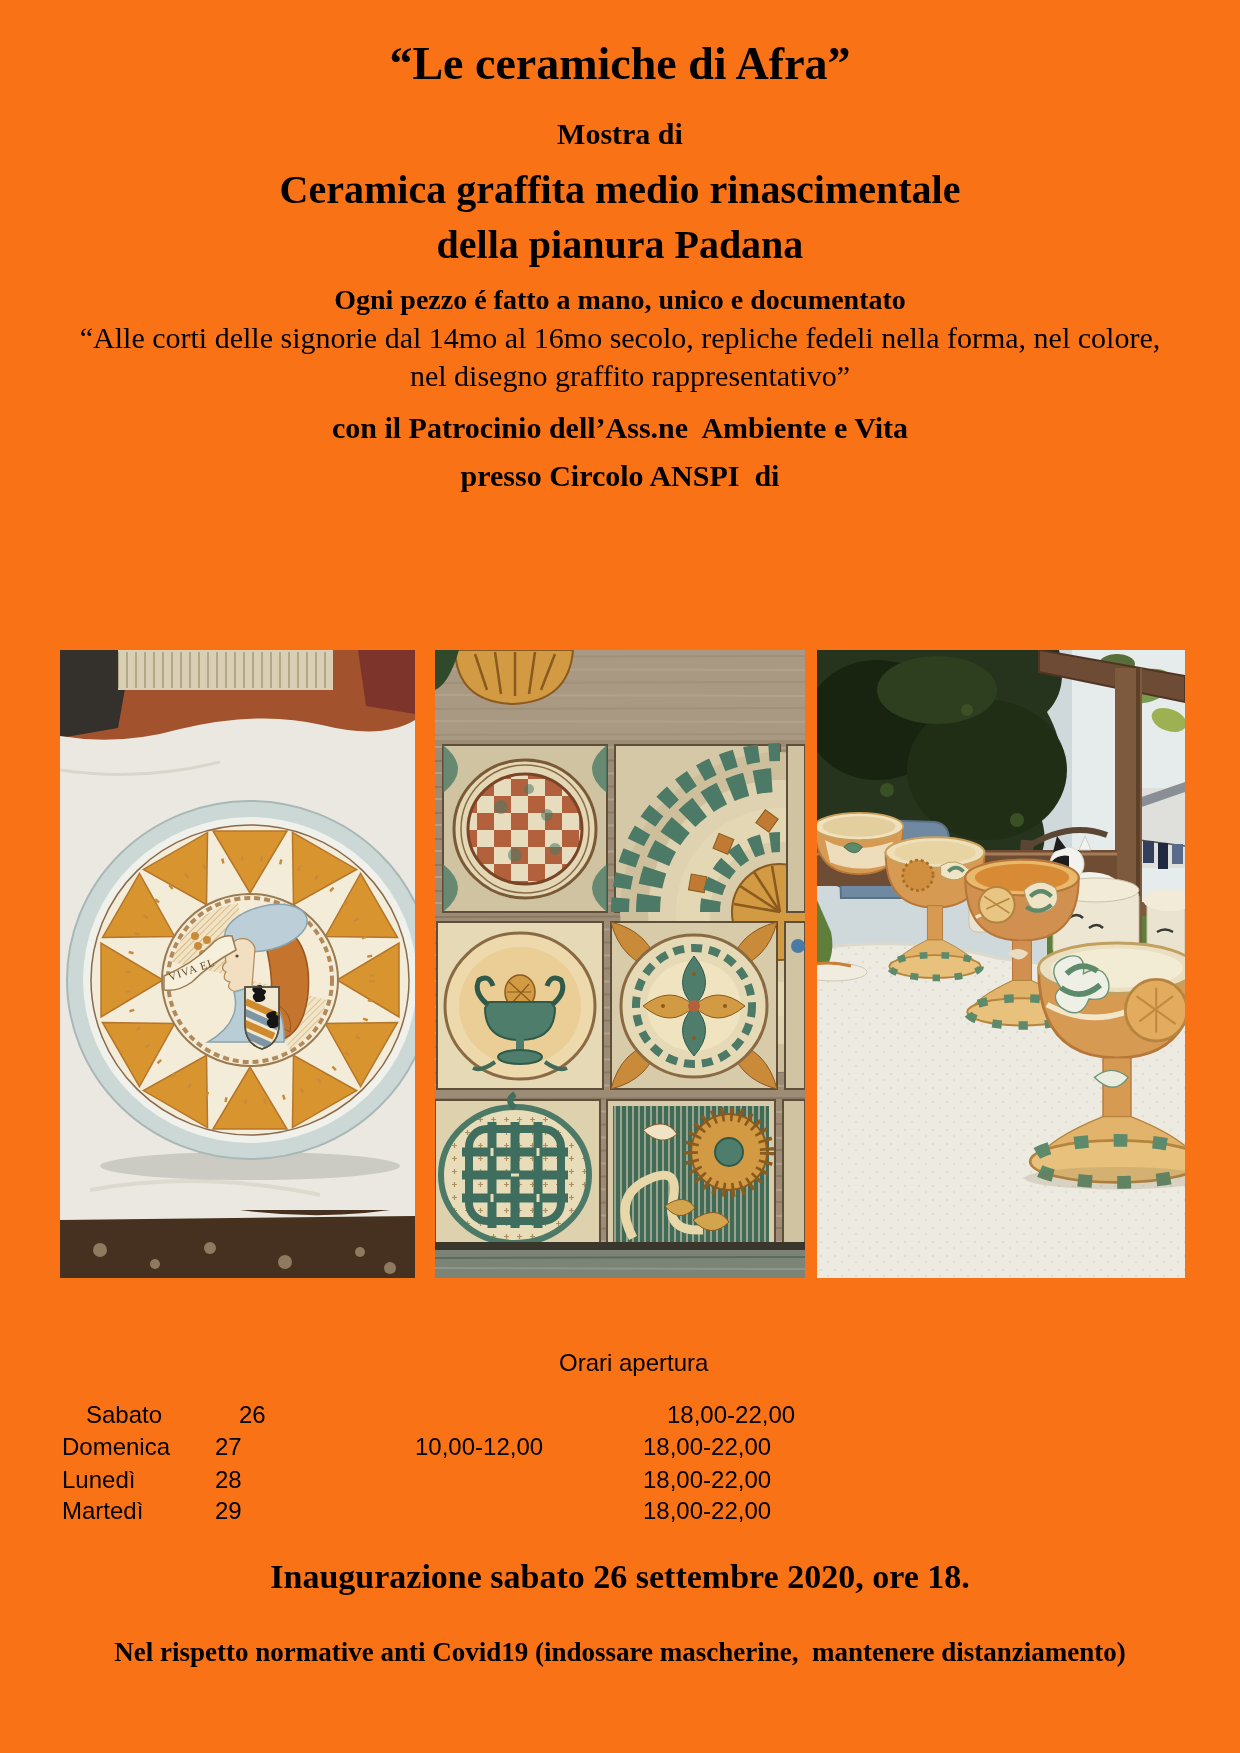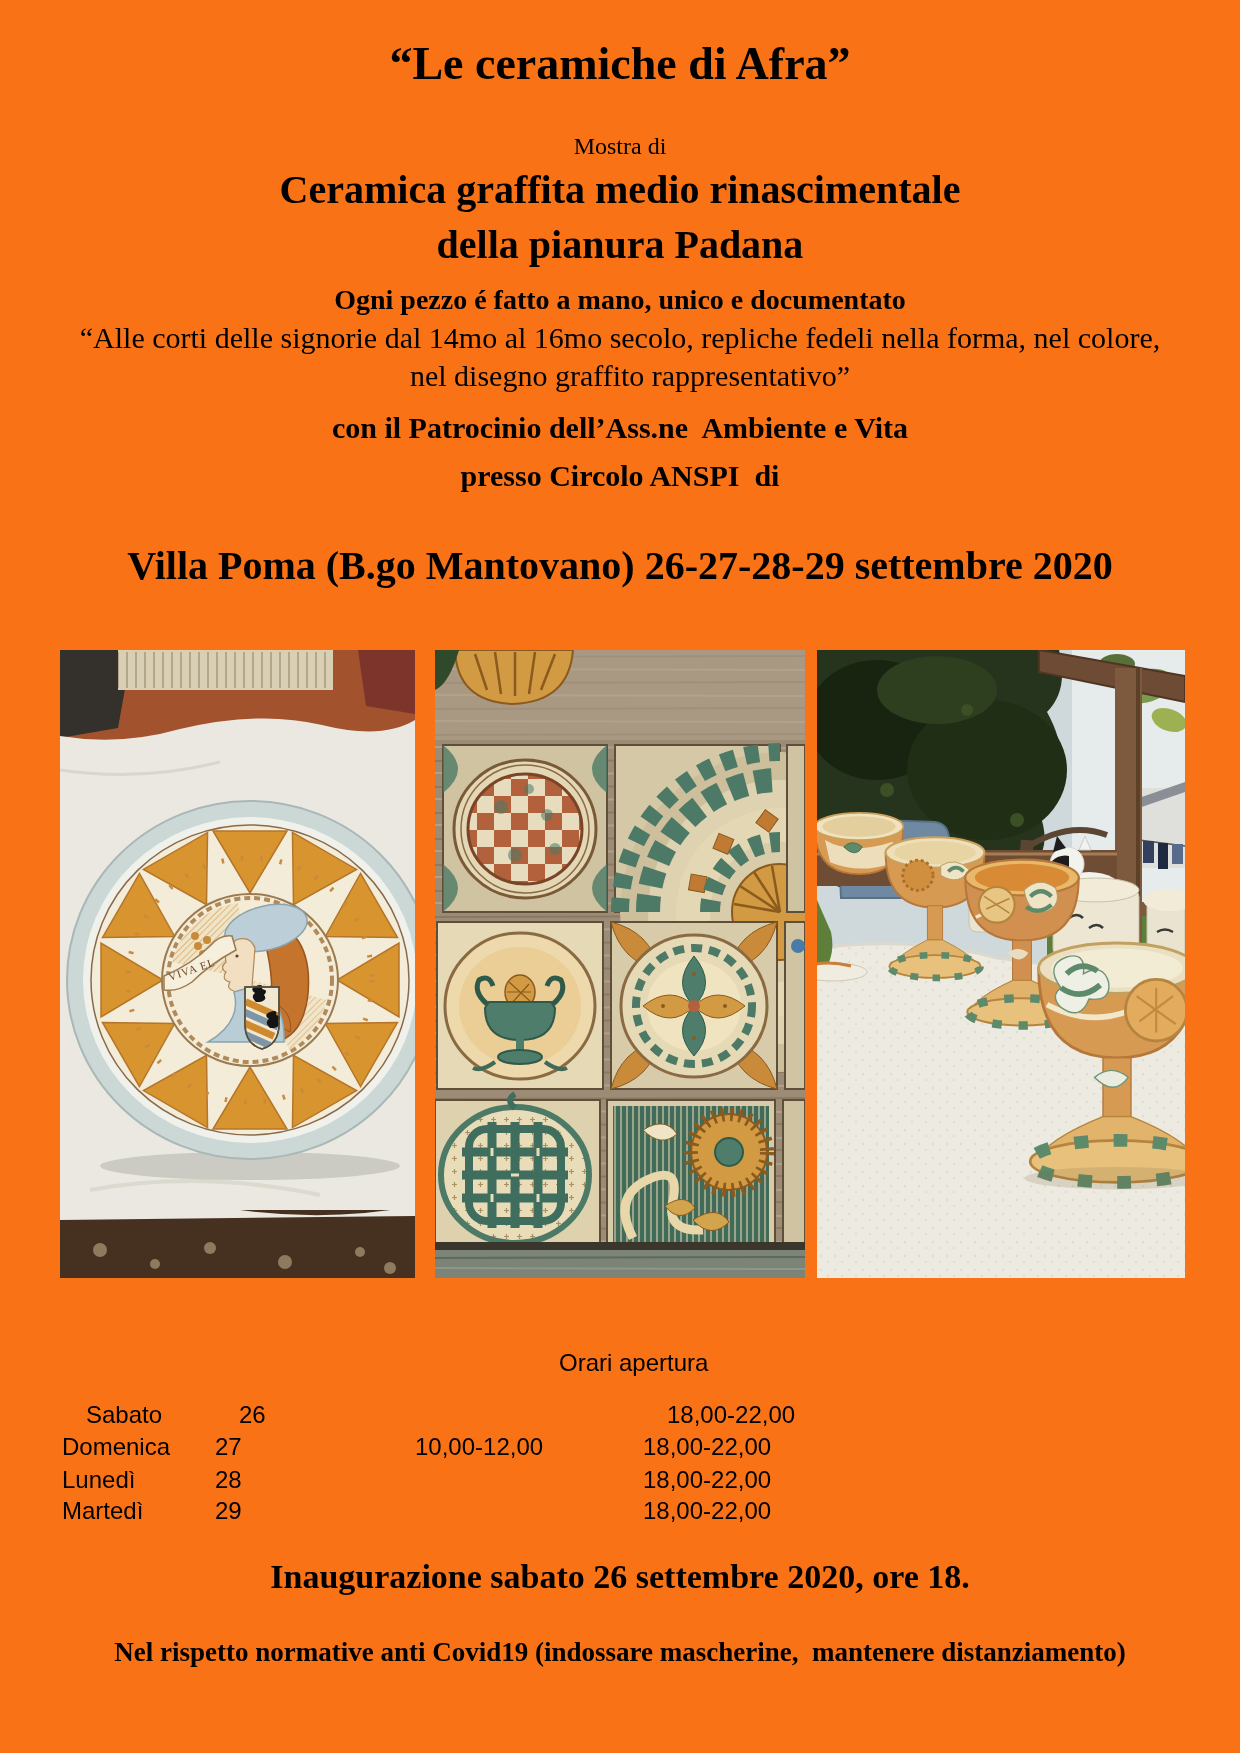--- a/index.html
+++ b/index.html
@@ -3,21 +3,21 @@
 <meta charset="utf-8">
 <style>
   html,body{margin:0;padding:0;background:#fff;}
   .page{position:relative;width:1240px;height:1753px;background:#f97316;overflow:hidden;
         font-family:"Liberation Serif", serif;color:#000;}
   .line{position:absolute;left:0;width:100%;text-align:center;line-height:1;white-space:pre;}
   .serif-b{font-family:"Liberation Serif",serif;font-weight:bold;}
   .serif-r{font-family:"Liberation Serif",serif;font-weight:normal;}
   .sans{font-family:"Liberation Sans",sans-serif;font-weight:normal;text-align:center;}
   .l-title{top:41px;font-size:46px;font-weight:bold;}
-  .l-mostra{top:134px;font-size:24px;font-weight:normal;}
+  .l-mostra{top:119px;font-size:30px;font-weight:bold;}
   .l-ceramica{top:170px;font-size:40px;font-weight:bold;}
   .l-pianura{top:225px;font-size:40px;font-weight:bold;}
   .l-ogni{top:286px;font-size:28px;font-weight:bold;}
   .l-quote1{top:323px;font-size:30px;}
   .l-quote2{top:361px;font-size:30px;padding-left:10px;}
   .l-patro{top:413px;font-size:30px;font-weight:bold;}
   .l-presso{top:461px;font-size:30px;font-weight:bold;}
   .l-villa{top:546px;font-size:40px;font-weight:bold;}
   .photos{position:absolute;top:650px;left:0;width:1240px;height:628px;}
   .photo{position:absolute;top:0;height:628px;}
@@ -39,21 +39,20 @@
 
   <div class="line l-title serif-b">“Le ceramiche di Afra”</div>
   <div class="line l-mostra serif-b">Mostra di</div>
   <div class="line l-ceramica serif-b">Ceramica graffita medio rinascimentale</div>
   <div class="line l-pianura serif-b">della pianura Padana</div>
   <div class="line l-ogni serif-b">Ogni pezzo é fatto a mano, unico e documentato</div>
   <div class="line l-quote1 serif-r">“Alle corti delle signorie dal 14mo al 16mo secolo, repliche fedeli nella forma, nel colore,</div>
   <div class="line l-quote2 serif-r">nel disegno graffito rappresentativo”</div>
   <div class="line l-patro serif-b">con il Patrocinio dell’Ass.ne  Ambiente e Vita</div>
   <div class="line l-presso serif-b">presso Circolo ANSPI  di</div>
-  <div class="line l-villa serif-b">Villa Poma (B.go Mantovano) 26-27-28-29 settembre 2020</div>
 
   <div class="photos">
 
     <div class="photo ph1">
       <svg viewBox="0 0 355 628" preserveAspectRatio="none">
         <defs>
           <pattern id="fringeP" width="9" height="40" patternUnits="userSpaceOnUse">
             <rect width="9" height="40" fill="#d8cfb4"></rect>
             <line x1="4" y1="2" x2="4" y2="38" stroke="#b3a787" stroke-width="2"></line>
           </pattern>

